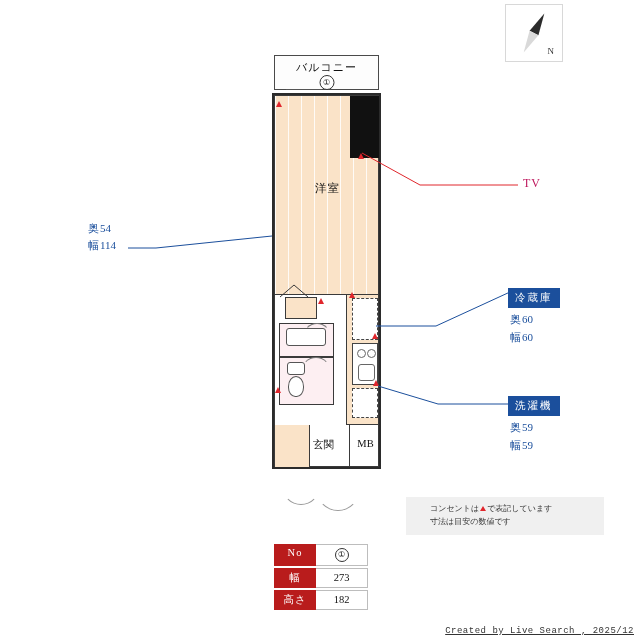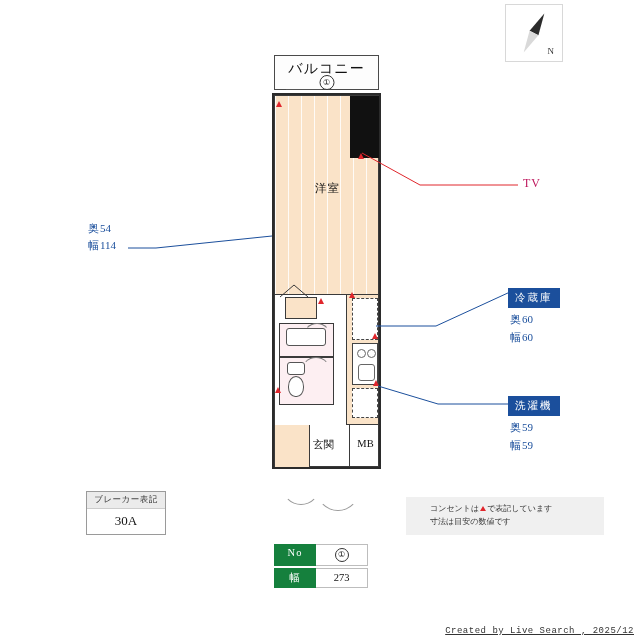--- a/index.html
+++ b/index.html
@@ -66,21 +66,21 @@
     width: 105px; height: 35px;
     border: 1px solid #4a4a4a;
     background: #fdfdfd;
     box-sizing: border-box;
   }
   .balcony-label {
     position: absolute;
     left: 0; top: 4px;
     width: 100%;
     text-align: center;
-    font-size: 14px;
+    font-size: 11px;
     color: #111;
     letter-spacing: 1px;
     font-family: "Liberation Serif", serif;
   }
   .balcony-circle {
     position: absolute;
     left: 50%; top: 19px;
     transform: translateX(-50%);
     width: 13px; height: 13px;
     border: 1px solid #333;
@@ -392,21 +392,21 @@
     position: absolute;
     left: 274px; top: 544px;
     width: 94px;
   }
   .spec .row {
     display: flex;
     margin-bottom: 2px;
   }
   .spec .k {
     width: 42px;
-    background: #15803d;
+    background: #b91c1c;
     color: #fff;
     font-size: 10.5px;
     text-align: center;
     padding: 3px 0;
     letter-spacing: 1px;
     font-family: "Liberation Serif", serif;
   }
   .spec .v {
     flex: 1;
     background: #fff;
@@ -545,35 +545,35 @@
     <polyline points="0,4 60,22 134,22" fill="none" stroke="#1b4f9c" stroke-width="1"></polyline>
   </svg>
   <div class="ann-blue-box" style="left:508px; top:396px;">洗濯機</div>
   <div class="dim-row" style="left:510px; top:420px;">
     <span class="lbl">奥</span><span class="val">59</span>
   </div>
   <div class="dim-row" style="left:510px; top:438px;">
     <span class="lbl">幅</span><span class="val">59</span>
   </div>
 
-  <div class="breaker">
-    <div class="head">ブレーカー表記</div>
-    <div class="val">30A</div>
-  </div>
 
   <div class="note">
     <div><span>コンセントは</span><span class="tri"></span><span>で表記しています</span></div>
     <div>寸法は目安の数値です</div>
   </div>
 
   <div class="spec">
     <div class="row">
       <div class="k">No</div>
       <div class="v"><span class="circ">①</span></div>
     </div>
     <div class="row">
       <div class="k">幅</div>
       <div class="v">273</div>
     </div>
+    <div class="row">
+      <div class="k">高さ</div>
+      <div class="v">182</div>
+    </div>
   </div>
 
   <div class="credit">Created by Live Search , 2025/12</div>
 </div>
 
 </body></html>

